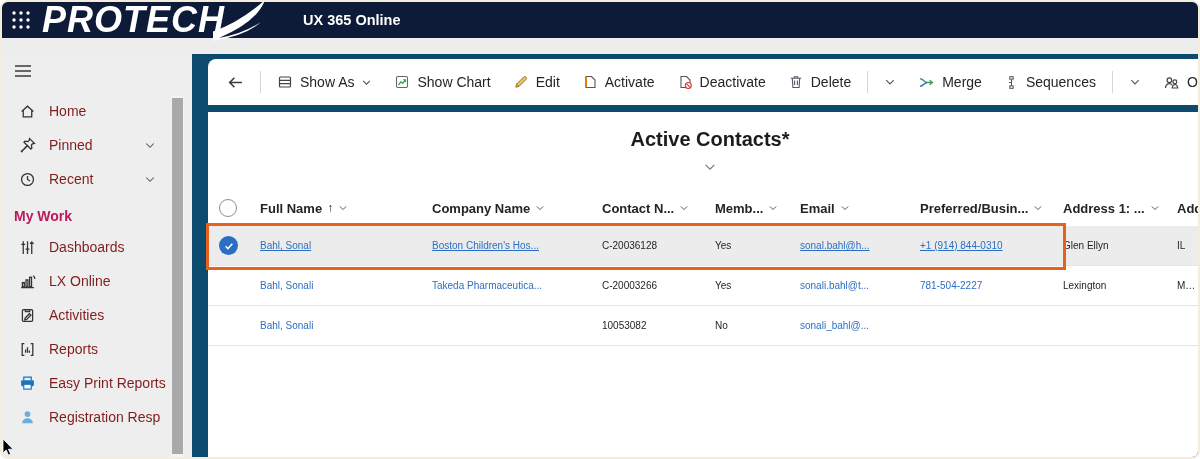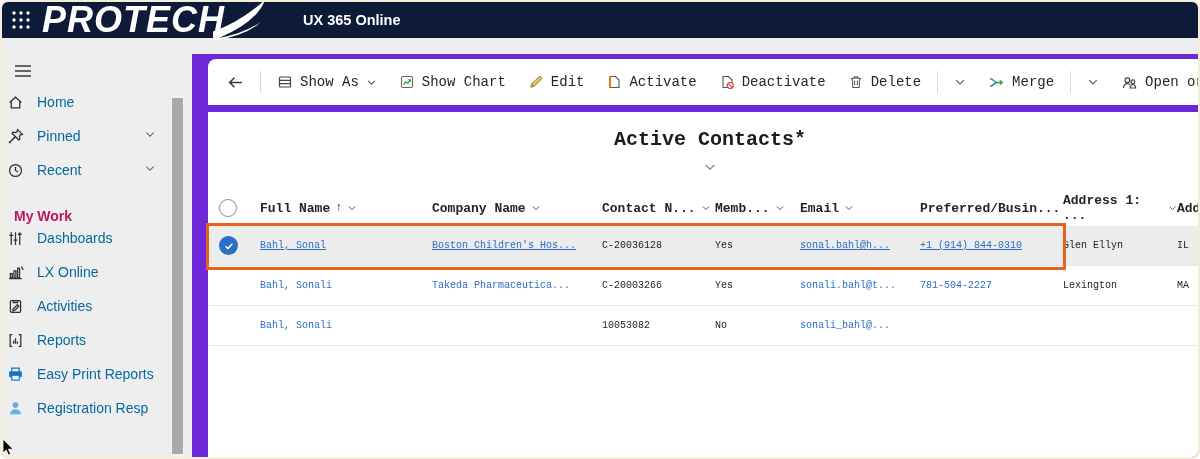--- a/index.html
+++ b/index.html
@@ -22,31 +22,31 @@
   }
   .swoosh { position:absolute; right:-58px; top:2px; }
   .app-name { margin-left:78px; font-size:14.5px; font-weight:700; color:#ffffff; }
   
   .sidebar {
     position:absolute; top:52px; left:0; bottom:0; width:190px;
     background:#efeeee; overflow:hidden;
   }
   .hamburger { height:34px; display:flex; align-items:center; padding-left:12px; cursor:pointer; }
   .nav-item {
-    height:34px; display:flex; padding-left:4px; gap:13px;
-    font-size:14px; color:#0369a1; cursor:pointer; position:relative;
+    height:34px; display:flex; align-items:center; padding-left:16px; gap:13px;
+    font-size:14px; color:#7f1d1d; cursor:pointer; position:relative;
   }
   .nav-item .nicon { width:18px; display:flex; justify-content:center; }
   .nav-item .chev { position:absolute; right:36px; display:flex; }
   .section-label { font-size:14px; font-weight:700; color:#be185d; padding:12px 0 6px 12px; }
   .side-scrollbar { position:absolute; top:42px; bottom:0; right:8px; width:13px; background:#f3f3f3; }
   .side-scrollbar .thumb { position:absolute; top:2px; bottom:3px; left:1px; width:11px; background:#a9a9a9; }
   .sidebar-border { position:absolute; top:52px; left:190px; bottom:0; width:1px; background:#e0e0e0; }
   
-  .main { position:absolute; top:52px; left:190px; right:0; bottom:0; background:#6d28d9;font-family:Liberation Mono, monospace; }
+  .main { position:absolute; top:52px; left:190px; right:0; bottom:0; background:#0c4a6e; }
   .command-card {
     margin:5px 0 0 16px; height:46px; background:#ffffff; border-radius:8px 0 0 0;
     display:flex; align-items:center; padding:0 8px; white-space:nowrap; overflow:hidden;
   }
   .cmd-btn {
     display:flex; align-items:center; gap:7px; padding:7px 11px; border-radius:4px;
     font-size:14px; color:#252525; cursor:pointer;
   }
   .cmd-divider { width:1px; height:22px; background:#d6d6d6; margin:0 5px; flex:0 0 auto; }
   .content-card {
@@ -301,20 +301,28 @@
 
       <div class="cmd-btn">
         <svg width="17" height="17" viewBox="0 0 16 16" fill="none">
             <path d="M2 4.5c3.2 0 3.8 3.5 6.5 3.5H13" stroke="#3a9e4e" stroke-width="1.3"></path>
             <path d="M2 11.5c3.2 0 3.8-3.5 6.5-3.5" stroke="#2b6fc4" stroke-width="1.3"></path>
             <path d="M11 5.8L13.5 8 11 10.2" stroke="#3a9e4e" stroke-width="1.3"></path>
           </svg>
         <span>Merge</span>
       </div>
 
+      <div class="cmd-btn">
+        <svg width="15" height="15" viewBox="0 0 16 16" stroke="#555" stroke-width="1.1" fill="none">
+            <rect x="6.2" y="1.8" width="3.6" height="2.6"></rect>
+            <rect x="6.2" y="11.6" width="3.6" height="2.6"></rect>
+            <path d="M8 4.4v7.2M5.2 8H8"></path>
+          </svg>
+        <span>Sequences</span>
+      </div>
 
       <div class="cmd-divider"></div>
       <div class="cmd-btn">
         <svg width="12" height="12" viewBox="0 0 16 16" stroke="#555" stroke-width="1.5" fill="none">
             <path d="M3 5.5l5 5 5-5"></path>
           </svg>
       </div>
 
       <div class="cmd-btn">
         <svg width="17" height="17" viewBox="0 0 16 16" stroke="#444" stroke-width="1.1" fill="none">

